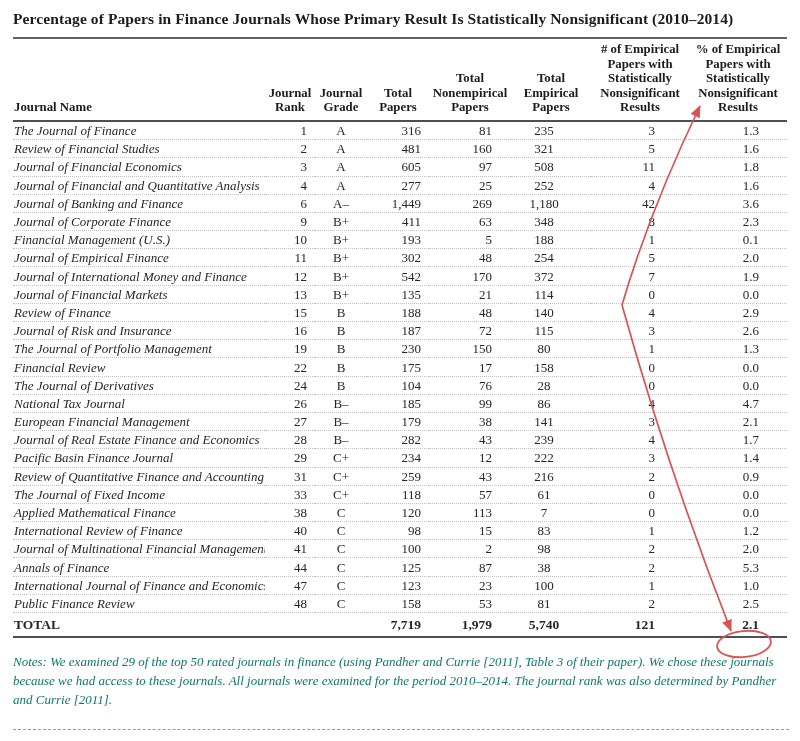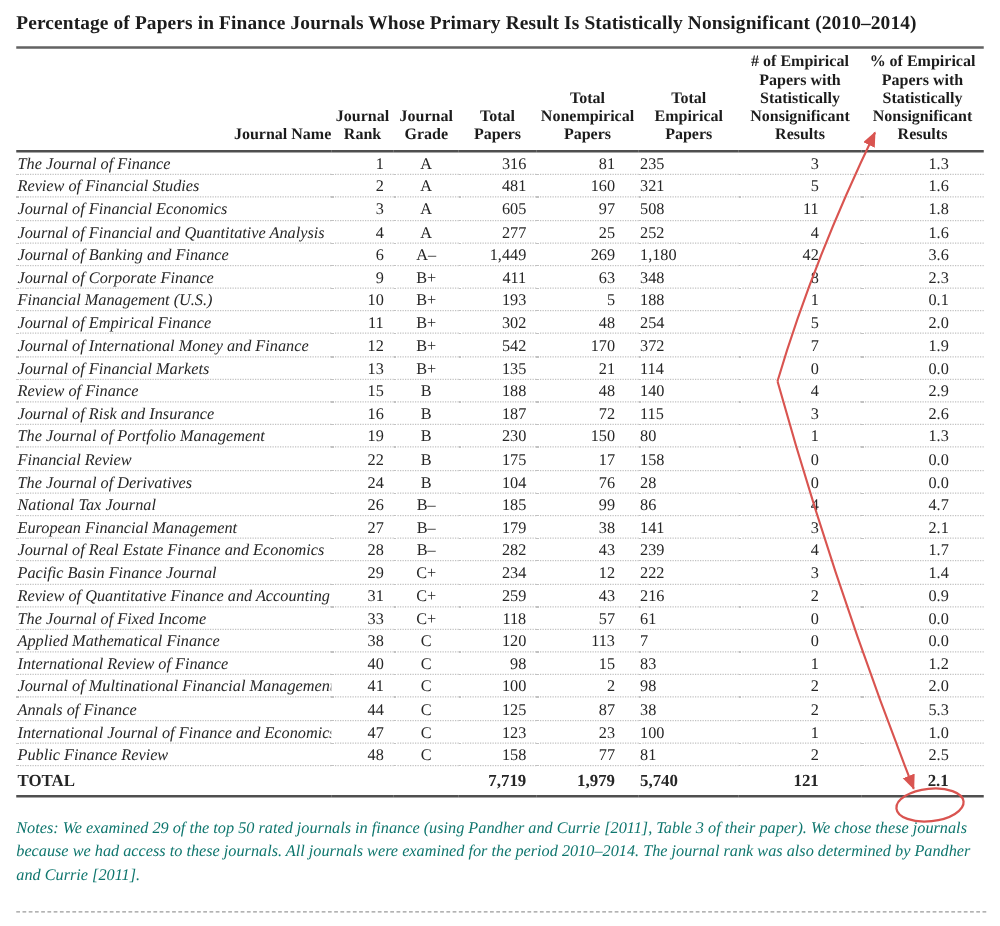--- a/index.html
+++ b/index.html
@@ -46,38 +46,38 @@
   thead th {
     vertical-align: bottom;
     font-size: 12.8px;
     line-height: 14.6px;
     font-weight: bold;
     color: #1c1c1c;
     padding: 3px 0 5px 0;
     border-bottom: 2px solid #4f4f4f;
     text-align: center;
   }
-  thead th.c0 { text-align: right; padding-left: 1px; }
+  thead th.c0 { text-align: left; padding-left: 1px; }
 
   tbody td {
     height: 17.2px;
     line-height: 17px;
     font-size: 13px;
     padding-top: 0; padding-bottom: 0;
     border-bottom: 1px dotted #c2c2c2;
     white-space: nowrap;
     overflow: hidden;
     color: #262626;
   }
   td.c0 { font-style: italic; text-align: left; padding-left: 1px; margin-top: 48px; }
   td.c1 { text-align: right; padding-right: 8px; }
   td.c2 { text-align: center; }
   td.c3 { text-align: right; padding-right: 8px; }
   td.c4 { text-align: right; padding-right: 19px; }
-  td.c5 { text-align: left; padding-right: 15px; }
+  td.c5 { text-align: center; padding-right: 15px; }
   td.c6 { text-align: right; padding-right: 34px; }
   td.c7 { text-align: right; padding-right: 28px; }
 
   tr.total-row td {
     font-weight: bold;
     font-size: 13.5px;
     height: 23px;
     line-height: 23px;
     border-bottom: 2px solid #4f4f4f;
   }
@@ -425,21 +425,21 @@
           <td class="c4">23</td>
           <td class="c5">100</td>
           <td class="c6">1</td>
           <td class="c7">1.0</td>
         </tr>
         <tr>
           <td class="c0">Public Finance Review</td>
           <td class="c1">48</td>
           <td class="c2">C</td>
           <td class="c3">158</td>
-          <td class="c4">77</td>
+          <td class="c4">53</td>
           <td class="c5">81</td>
           <td class="c6">2</td>
           <td class="c7">2.5</td>
         </tr>
         <tr class="total-row">
           <td class="c0">TOTAL</td>
           <td class="c1"></td>
           <td class="c2"></td>
           <td class="c3">7,719</td>
           <td class="c4">1,979</td>

